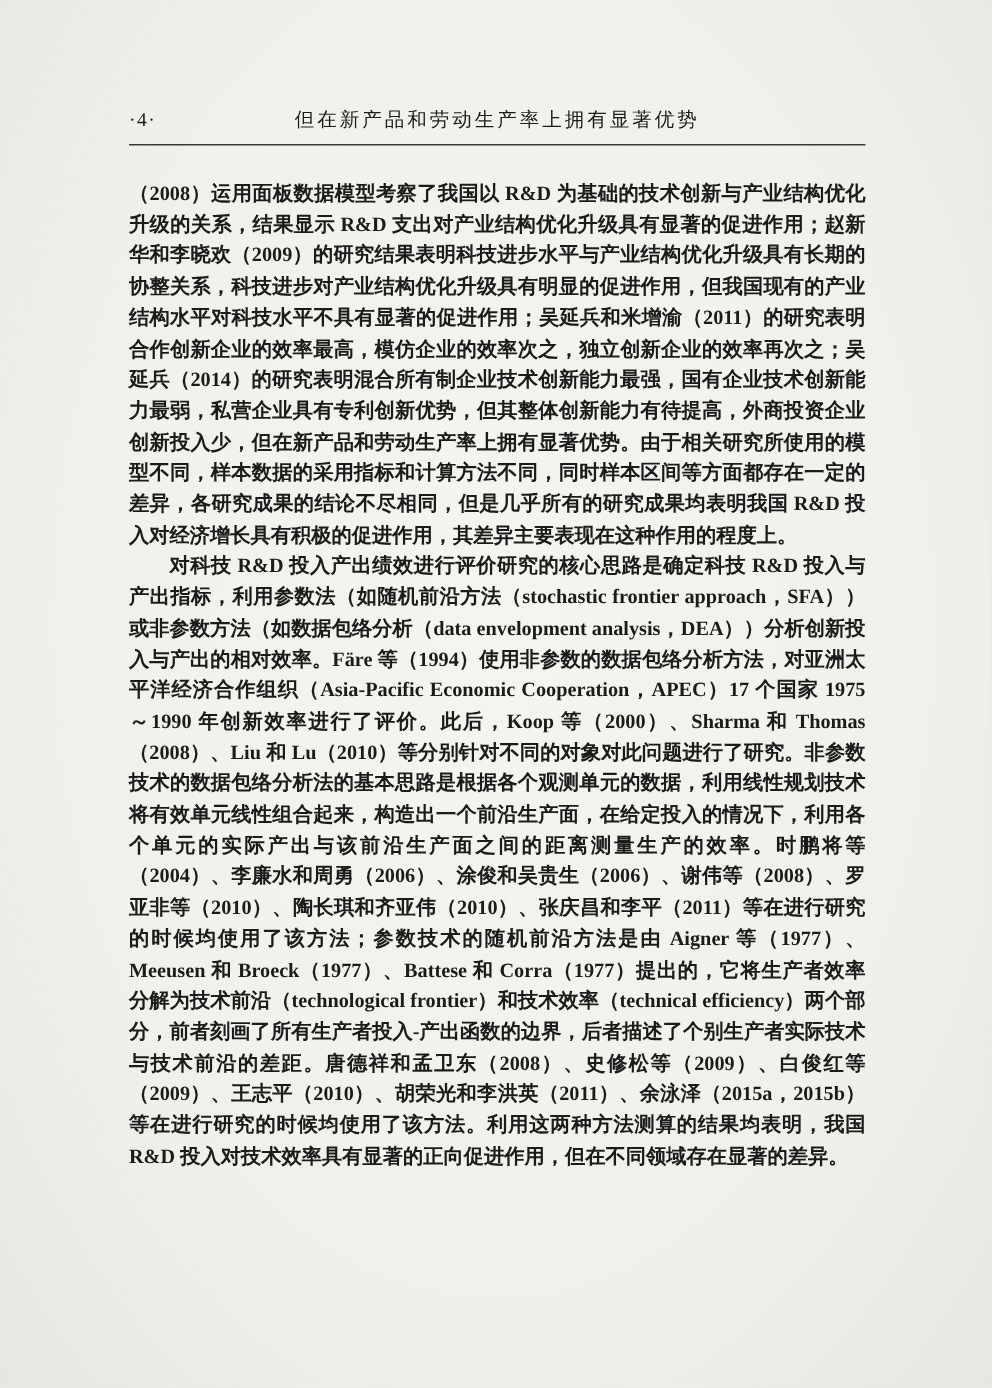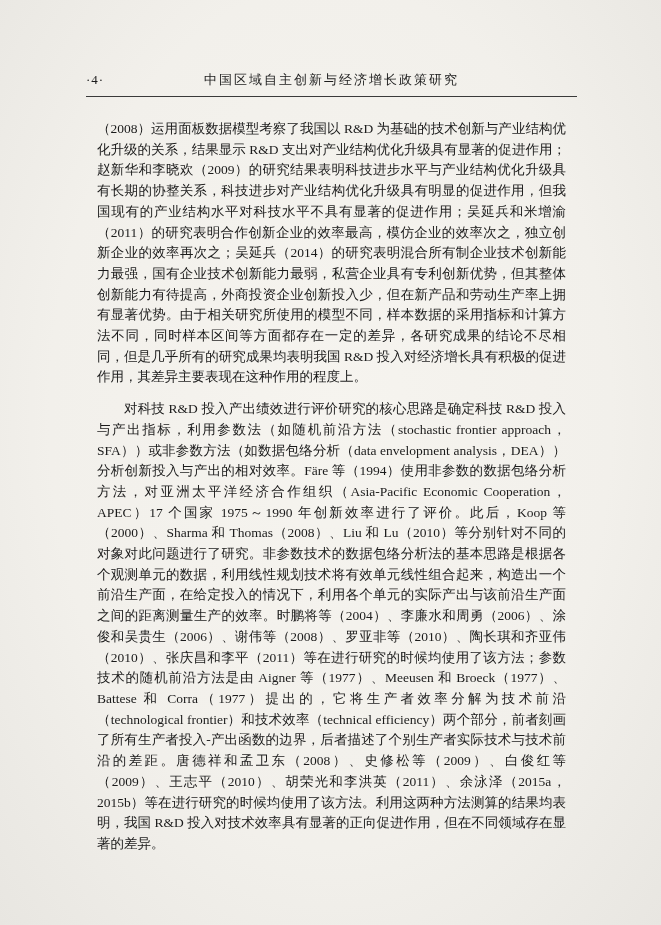--- a/index.html
+++ b/index.html
@@ -40,41 +40,42 @@
     text-align: center;
     letter-spacing: 2px;
   }
   .body-text {
     margin-top: 22px;
     font-size: 13.5px;
     line-height: 20.7px;
     text-align: justify;
   }
   .body-text p {
-    margin: 11px;
+    margin: 0;
+    font-weight: bold;
   }
   p.indent {
     text-indent: 2em;
   }
   h2.section-heading {
     font-size: 15px;
     font-weight: bold;
     margin: 30px 0 20px 0;
     letter-spacing: 0.5px;
     line-height: 22px;
   }
 </style>
 </head>
 <body>
 
 <div class="page">
 
   <div class="header">
     <span class="page-num">·4·</span>
-    <span class="running-title">中国区域自主创新与经济增长政策研究</span>
+    <span class="running-title">但在新产品和劳动生产率上拥有显著优势</span>
   </div>
 
   <div class="body-text">
     <p class="cont">（2008）运用面板数据模型考察了我国以 R&amp;D 为基础的技术创新与产业结构优化升级的关系，结果显示 R&amp;D 支出对产业结构优化升级具有显著的促进作用；赵新华和李晓欢（2009）的研究结果表明科技进步水平与产业结构优化升级具有长期的协整关系，科技进步对产业结构优化升级具有明显的促进作用，但我国现有的产业结构水平对科技水平不具有显著的促进作用；吴延兵和米增渝（2011）的研究表明合作创新企业的效率最高，模仿企业的效率次之，独立创新企业的效率再次之；吴延兵（2014）的研究表明混合所有制企业技术创新能力最强，国有企业技术创新能力最弱，私营企业具有专利创新优势，但其整体创新能力有待提高，外商投资企业创新投入少，但在新产品和劳动生产率上拥有显著优势。由于相关研究所使用的模型不同，样本数据的采用指标和计算方法不同，同时样本区间等方面都存在一定的差异，各研究成果的结论不尽相同，但是几乎所有的研究成果均表明我国 R&amp;D 投入对经济增长具有积极的促进作用，其差异主要表现在这种作用的程度上。</p>
 
 
     <p class="indent">对科技 R&amp;D 投入产出绩效进行评价研究的核心思路是确定科技 R&amp;D 投入与产出指标，利用参数法（如随机前沿方法（stochastic frontier approach，SFA））或非参数方法（如数据包络分析（data envelopment analysis，DEA））分析创新投入与产出的相对效率。Färe 等（1994）使用非参数的数据包络分析方法，对亚洲太平洋经济合作组织（Asia-Pacific Economic Cooperation，APEC）17 个国家 1975～1990 年创新效率进行了评价。此后，Koop 等（2000）、Sharma 和 Thomas（2008）、Liu 和 Lu（2010）等分别针对不同的对象对此问题进行了研究。非参数技术的数据包络分析法的基本思路是根据各个观测单元的数据，利用线性规划技术将有效单元线性组合起来，构造出一个前沿生产面，在给定投入的情况下，利用各个单元的实际产出与该前沿生产面之间的距离测量生产的效率。时鹏将等（2004）、李廉水和周勇（2006）、涂俊和吴贵生（2006）、谢伟等（2008）、罗亚非等（2010）、陶长琪和齐亚伟（2010）、张庆昌和李平（2011）等在进行研究的时候均使用了该方法；参数技术的随机前沿方法是由 Aigner 等（1977）、Meeusen 和 Broeck（1977）、Battese 和 Corra（1977）提出的，它将生产者效率分解为技术前沿（technological frontier）和技术效率（technical efficiency）两个部分，前者刻画了所有生产者投入-产出函数的边界，后者描述了个别生产者实际技术与技术前沿的差距。唐德祥和孟卫东（2008）、史修松等（2009）、白俊红等（2009）、王志平（2010）、胡荣光和李洪英（2011）、余泳泽（2015a，2015b）等在进行研究的时候均使用了该方法。利用这两种方法测算的结果均表明，我国 R&amp;D 投入对技术效率具有显著的正向促进作用，但在不同领域存在显著的差异。</p>
   </div>
 
 </div>

